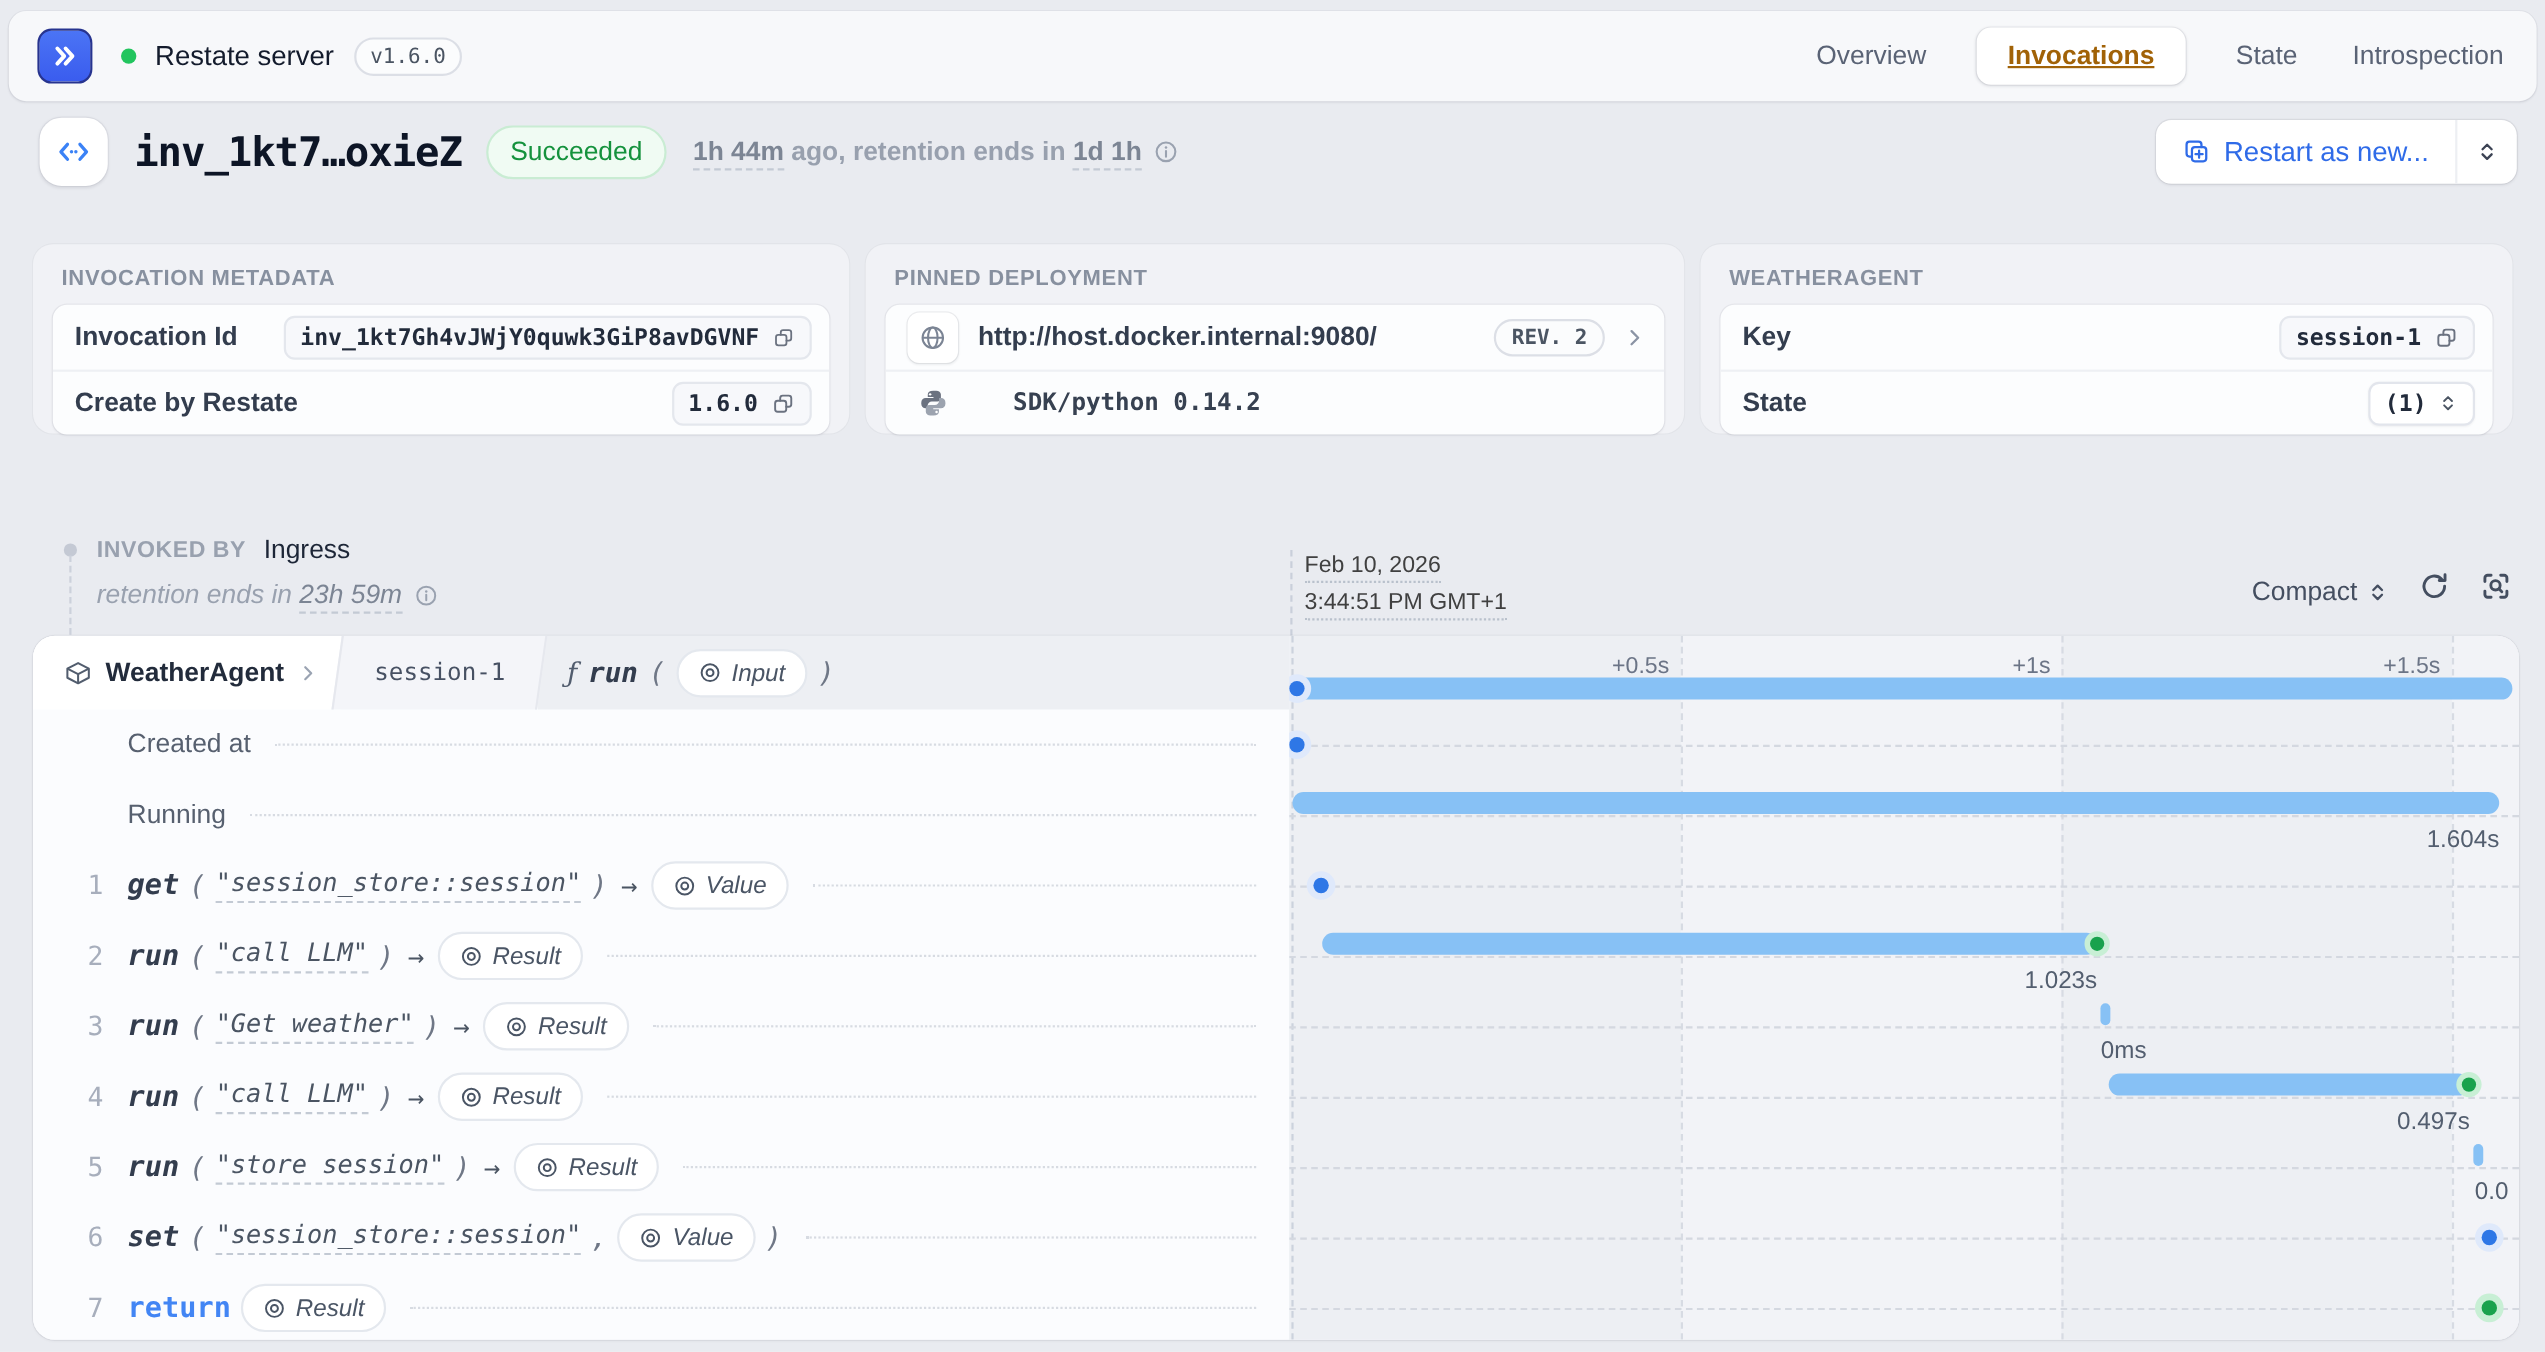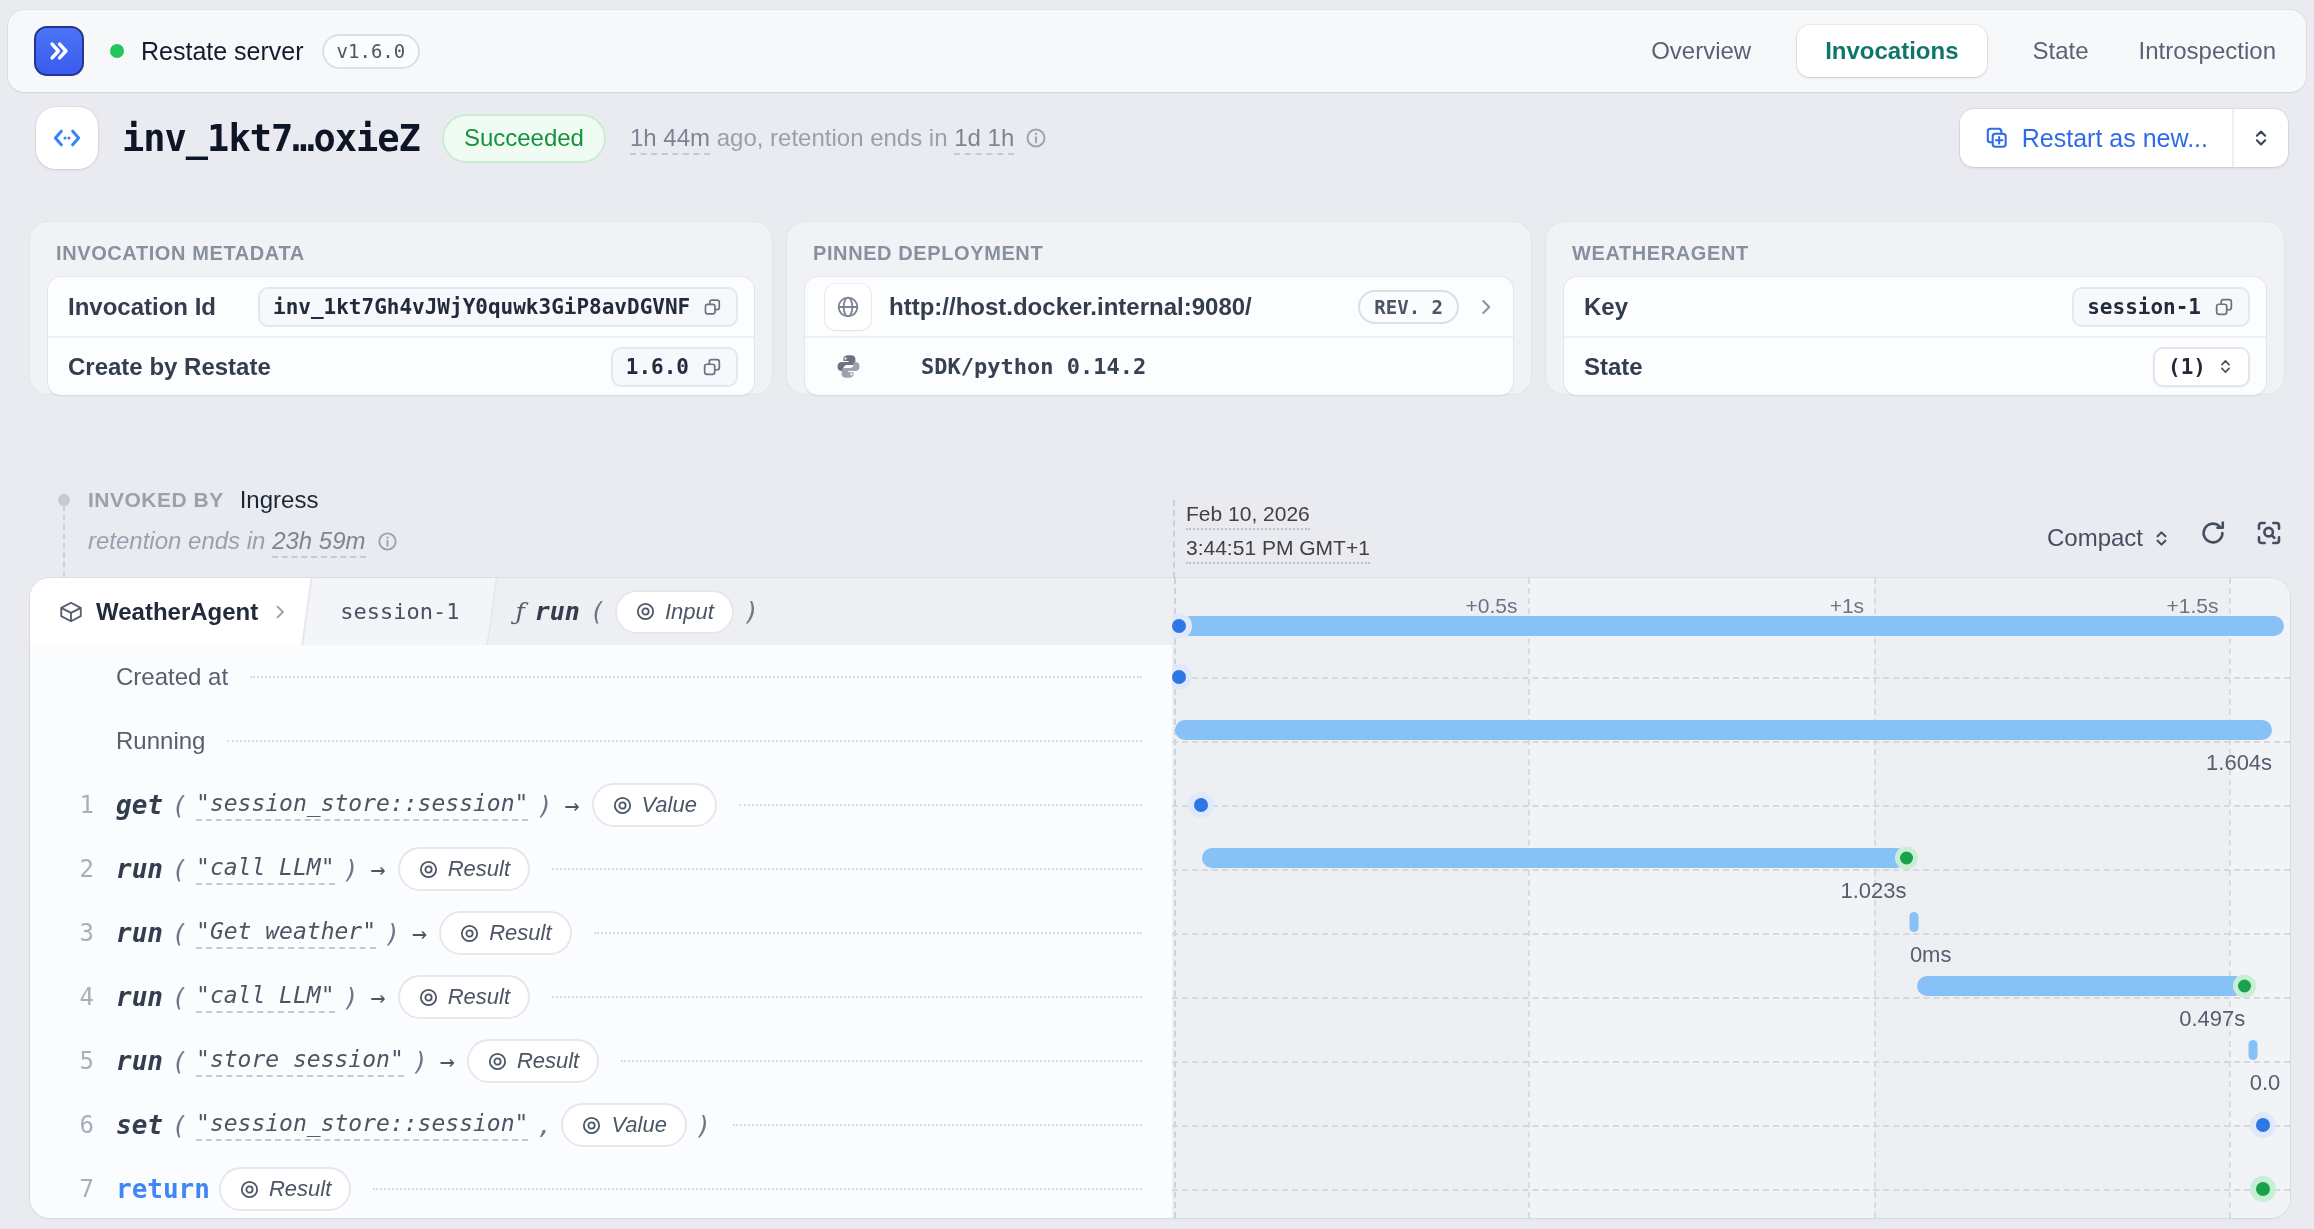--- a/index.html
+++ b/index.html
@@ -53,39 +53,40 @@
   .status-dot{width:14px;height:14px;border-radius:50%;background:#22c55e;margin-left:26px;}
   .brand-name{margin-left:17px;font-size:25px;color:#131b2c;font-weight:500;}
   .version-pill{
     margin-left:18px;font-size:19px;color:#4b5563;
     border:2px solid #dcdfe6;border-radius:999px;padding:4px 13px 5px;
     background:#fbfcfd;
   }
   .nav{display:flex;align-items:flex-start;gap:42px;font-size:24px;color:#5a6375;}
   .nav-item{cursor:pointer;padding:12px 4px;}
   .nav-item.active{
-    background:#fff;color:#0f766e;font-weight:600;
+    background:#fff;color:#a16207;font-weight:600;
     padding:12px 28px;border-radius:13px;
     box-shadow:0 1px 3px rgba(16,24,40,.14),0 0 0 1px rgba(16,24,40,.05);
+    text-decoration:underline;
   }
 
   
   .title-row{position:absolute;left:36px;top:106px;right:26px;height:64px;display:flex;align-items:center;}
   .inv-icon{
     width:62px;height:62px;border-radius:20px;background:#fff;
     box-shadow:0 1px 3px rgba(16,24,40,.1),0 0 0 1px rgba(16,24,40,.04);
     display:flex;align-items:center;justify-content:center;flex:none;
   }
   .inv-id{margin-left:24px;font-size:37px;font-weight:bold;color:var(--ink);letter-spacing:-1px;}
   .succ-badge{
     margin-left:22px;font-size:24px;color:var(--green-text);font-weight:500;
     background:#f0fbf3;border:2px solid #c9ecd3;border-radius:999px;
     padding:8px 20px 9px;
   }
-  .title-meta{margin-left:24px;font-size:24px;color:var(--gray-3);display:flex;align-items:center;gap:10px;}
+  .title-meta{margin-left:24px;font-size:24px;color:var(--gray-3);display:flex;align-items:center;gap:10px;font-weight:bold;}
   .u-dash{color:#7c8594;border-bottom:2px dashed #c3cad4;padding-bottom:2px;}
   .icon-info{flex:none;}
 
   .restart-btn{
     margin-left:auto;display:flex;align-items:stretch;
     background:#fff;border-radius:14px;
     box-shadow:0 1px 3px rgba(16,24,40,.1),0 0 0 1px rgba(16,24,40,.06);
     height:58px;overflow:hidden;
   }
   .restart-main{display:flex;align-items:center;gap:12px;padding:0 24px;color:var(--blue);font-size:25px;font-weight:500;cursor:pointer;}

